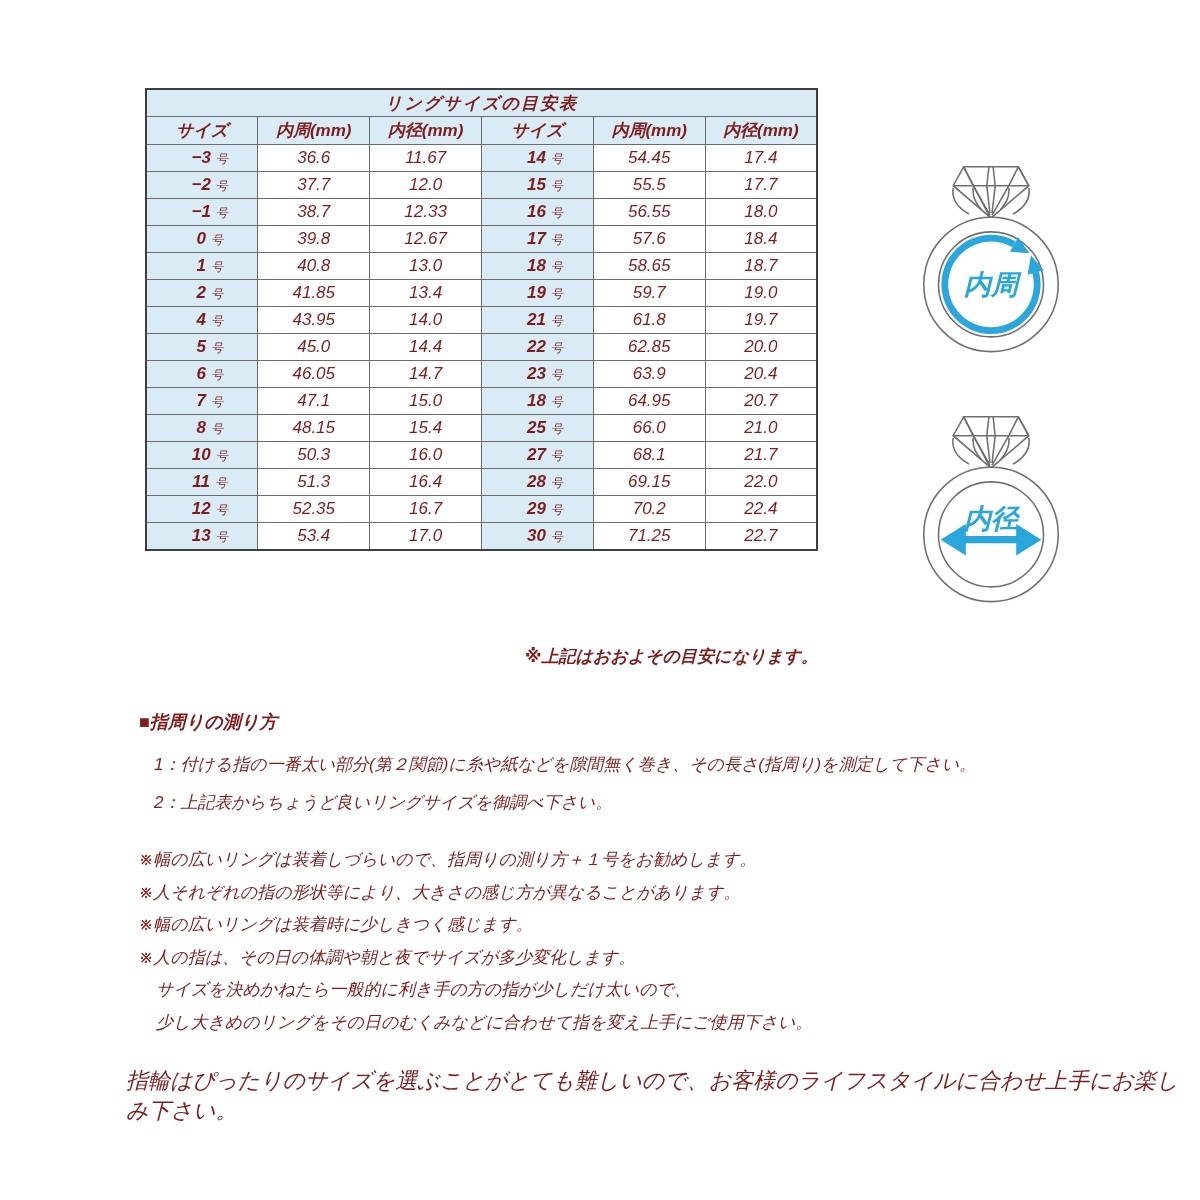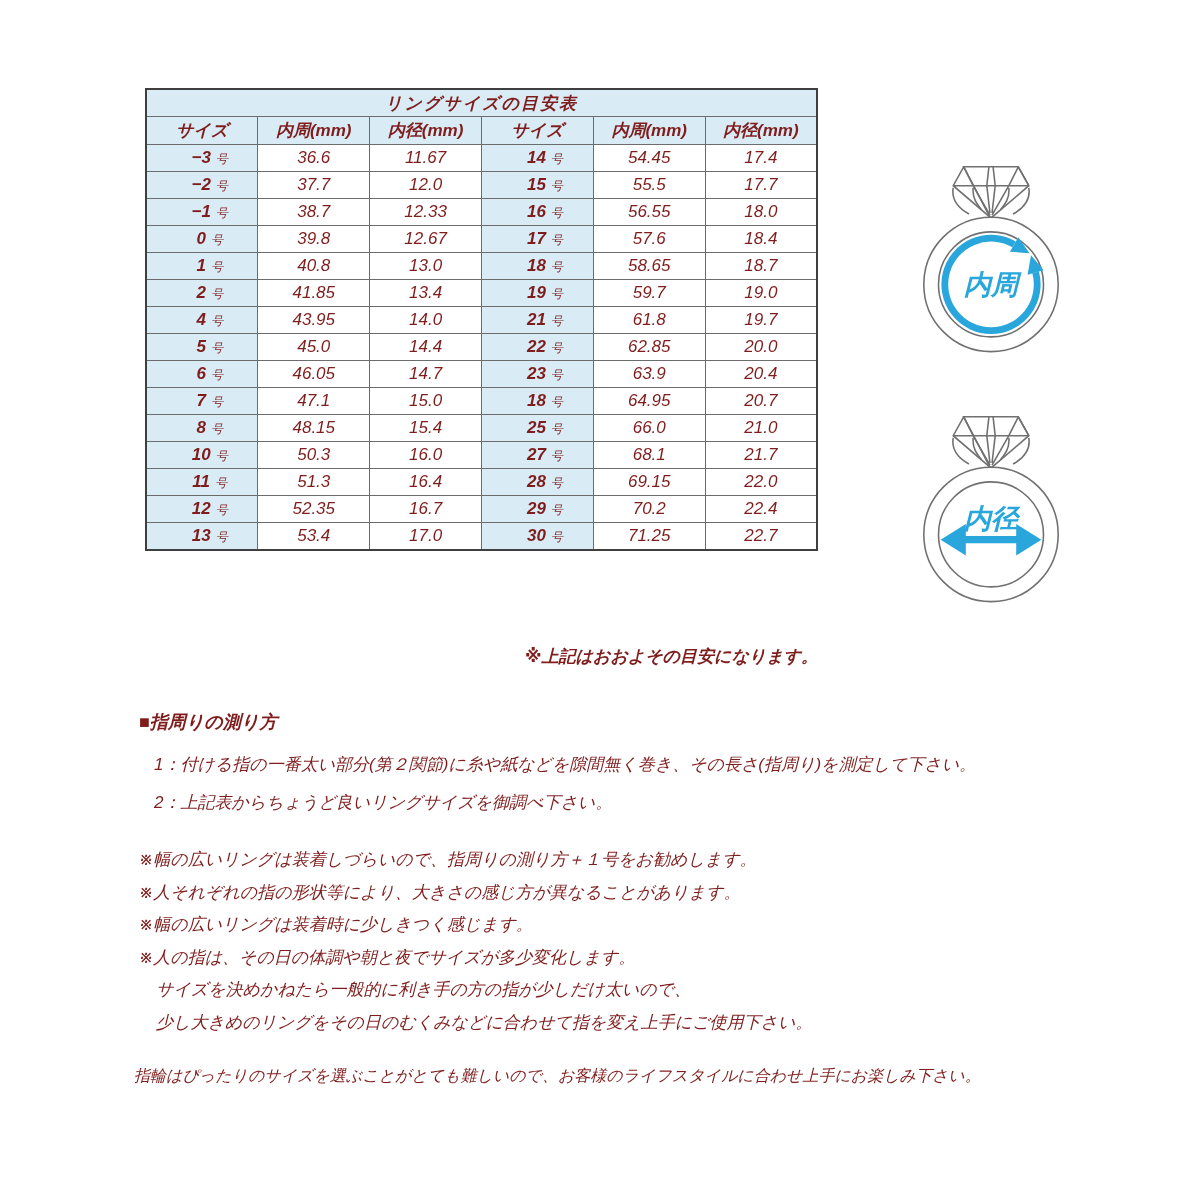--- a/index.html
+++ b/index.html
@@ -25,21 +25,21 @@
   td.size-cell .gou{font-size:12px;margin-left:5px;}
   td.val-cell{background:#ffffff;}
   
   .table-note{
     position:absolute;left:145px;top:645px;width:673px;text-align:right;
     font-size:17px;font-weight:600;
   }
   .measure-heading{position:absolute;left:139px;top:710px;font-size:18px;font-weight:bold;}
   .steps{position:absolute;left:154px;top:746px;font-size:17px;line-height:38px;}
   .notes{position:absolute;left:139px;top:844px;font-size:17px;line-height:32.5px;}
-  .closing{position:absolute;left:134px;top:1066px;font-size:16px;text-align:center;}
+  .closing{position:absolute;left:126px;top:1066px;font-size:22px;}
   
   .ring-illu{position:absolute;width:210px;height:235px;}
   .ring-1{left:886px;top:148px;}
   .ring-2{left:886px;top:398px;}
   .ring-outline{stroke:#707070;fill:none;stroke-width:1.5;}
   .blue{fill:#29a7dc;}
   .blue-stroke{stroke:#29a7dc;fill:none;}
   .illu-label{
     font-family:"Liberation Sans","DejaVu Sans",sans-serif;
     font-size:26px;font-weight:bold;fill:#29a7dc;

